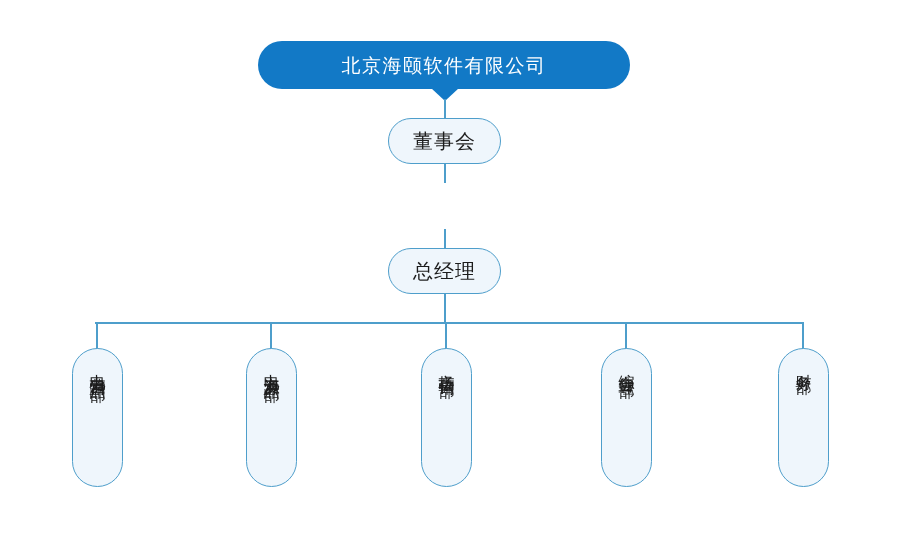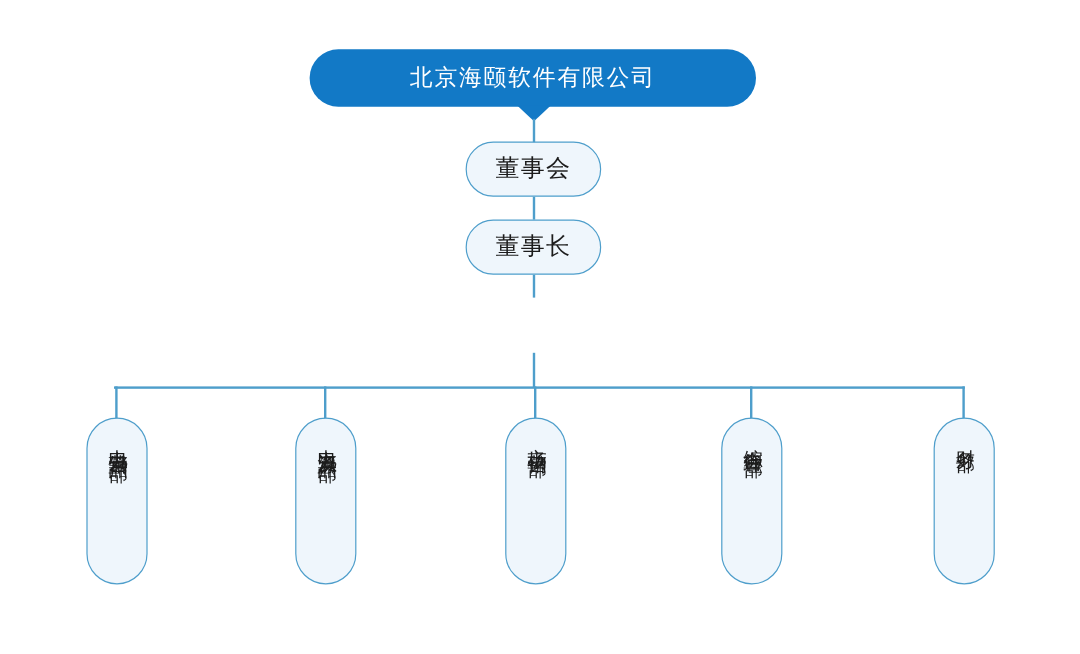--- a/index.html
+++ b/index.html
@@ -114,26 +114,26 @@
   <div class="banner-notch"></div>
 
   <div class="conn v" style="left:444px; top:99px; height:20px;"></div>
 
   <div class="node exec" style="left:388px; top:118px;">
     <span class="node-label">董事会</span>
   </div>
 
   <div class="conn v" style="left:444px; top:164px; height:19px;"></div>
 
-  <div class="node exec" style="left:388px; top:183px;">
-    <span class="node-label">董事长</span>
-  </div>
 
   <div class="conn v" style="left:444px; top:229px; height:19px;"></div>
 
+  <div class="node exec" style="left:388px; top:248px;">
+    <span class="node-label">总经理</span>
+  </div>
 
   <div class="conn v" style="left:444px; top:294px; height:29px;"></div>
 
   <div class="conn h" style="left:95px; top:322px; width:709px;"></div>
 
   <div class="conn v" style="left:96px; top:322px; height:27px;"></div>
   <div class="conn v" style="left:270px; top:322px; height:27px;"></div>
   <div class="conn v" style="left:445px; top:322px; height:27px;"></div>
   <div class="conn v" style="left:625px; top:322px; height:27px;"></div>
   <div class="conn v" style="left:802px; top:322px; height:27px;"></div>

